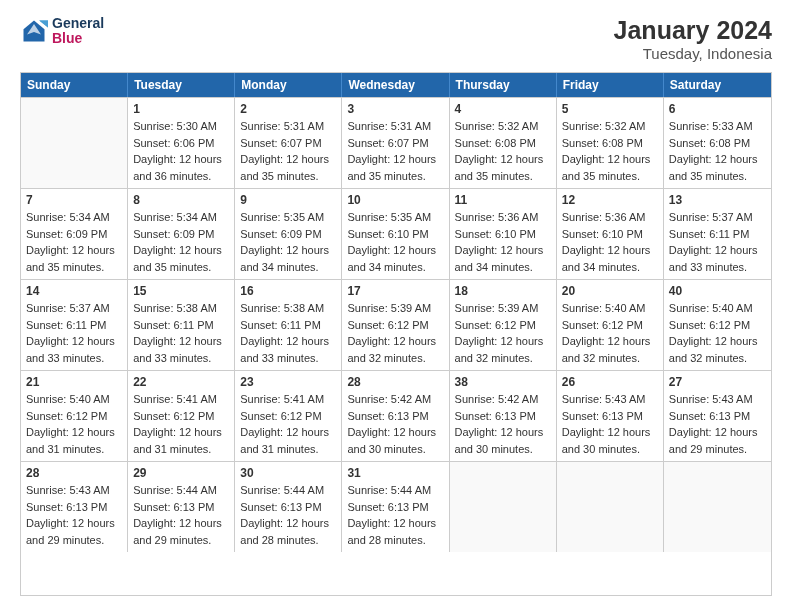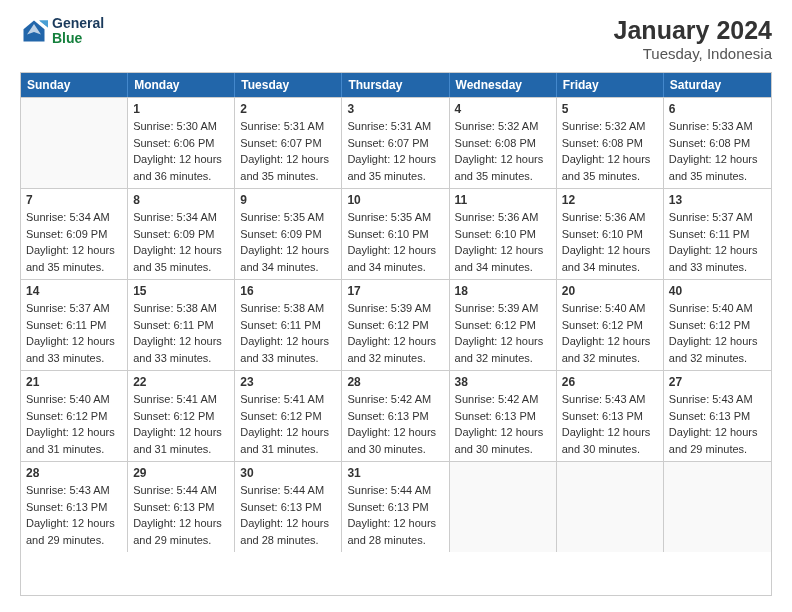--- a/index.html
+++ b/index.html
@@ -108,37 +108,37 @@
     <div class="logo">
       <svg class="logo-icon" viewBox="0 0 32 32">
         <polygon points="16,4 28,14 28,28 4,28 4,14" fill="#2266aa"></polygon>
         <polygon points="22,4 32,12 32,4" fill="#4a9fd4"></polygon>
         <polygon points="22,4 32,12 32,4" fill="#4a9fd4"></polygon>
 
         <path d="M8,20 L16,8 L24,20 L16,17 Z" fill="#fff" opacity="0.7"></path>
       </svg>
       <div style="display:flex;flex-direction:column;line-height:1.15">
         <span class="logo-text" style="color:#1a3a5c;font-weight:bold;font-size:14px;">General</span>
-        <span class="logo-text" style="color:#15803d;font-weight:bold;font-size:14px;">Blue</span>
+        <span class="logo-text" style="color:#be185d;font-weight:bold;font-size:14px;">Blue</span>
       </div>
     </div>
     <div class="title-block">
       <div class="main-title">January 2024</div>
       <div class="subtitle">Tuesday, Indonesia</div>
     </div>
   </div>
 
   <div class="calendar">
     <div class="cal-header-row">
 
     <div class="cal-header-cell">Sunday</div>
+        <div class="cal-header-cell">Tuesday</div>
         <div class="cal-header-cell">Monday</div>
-        <div class="cal-header-cell">Tuesday</div>
+        <div class="cal-header-cell">Wednesday</div>
         <div class="cal-header-cell">Thursday</div>
-        <div class="cal-header-cell">Wednesday</div>
         <div class="cal-header-cell">Friday</div>
         <div class="cal-header-cell">Saturday</div>
       </div>
     <div class="cal-body" id="cal-body">
 
     <div class="cal-row">
           <div class="cal-cell empty"></div>
           <div class="cal-cell">
         <span class="day-num">1</span>
         <div class="cell-info">

